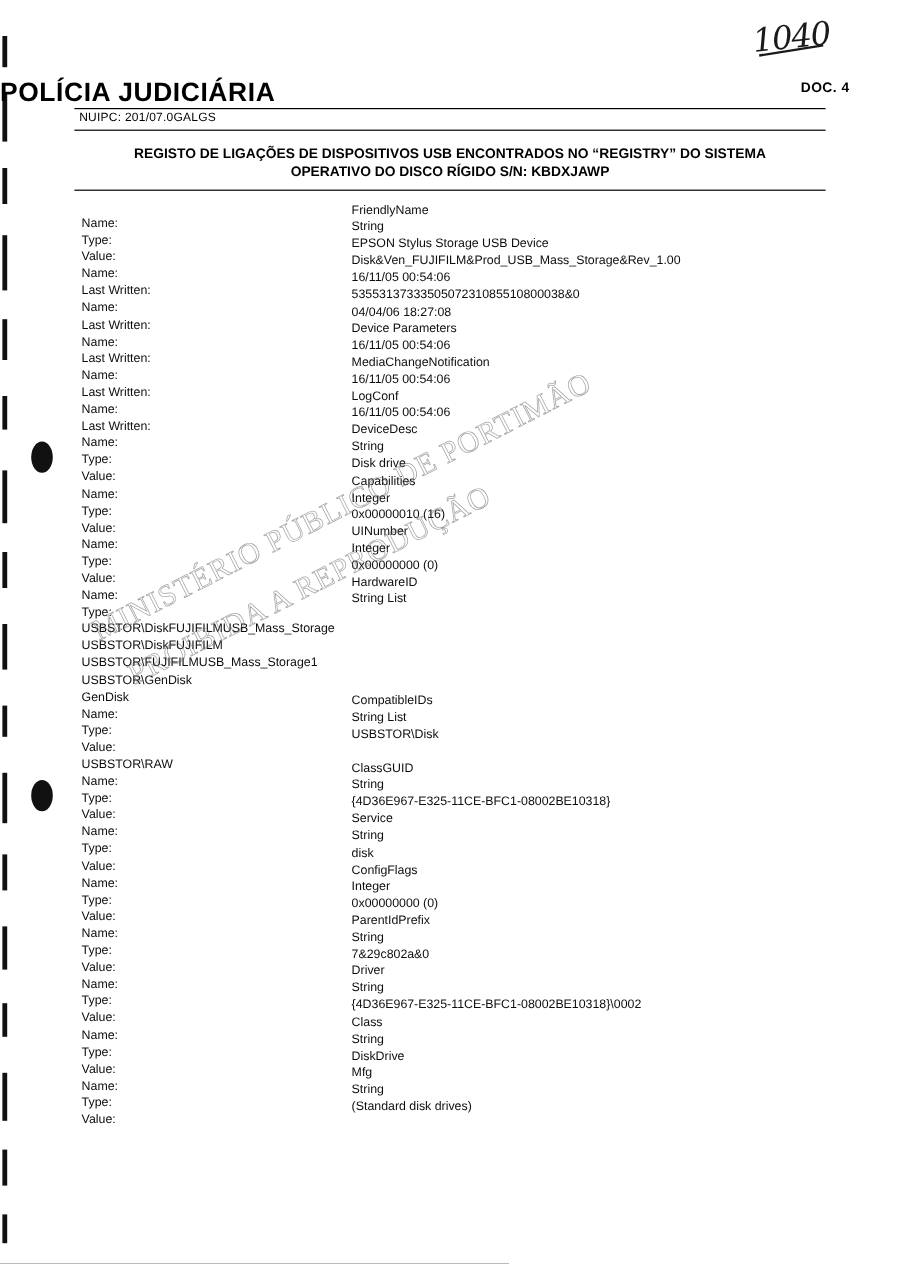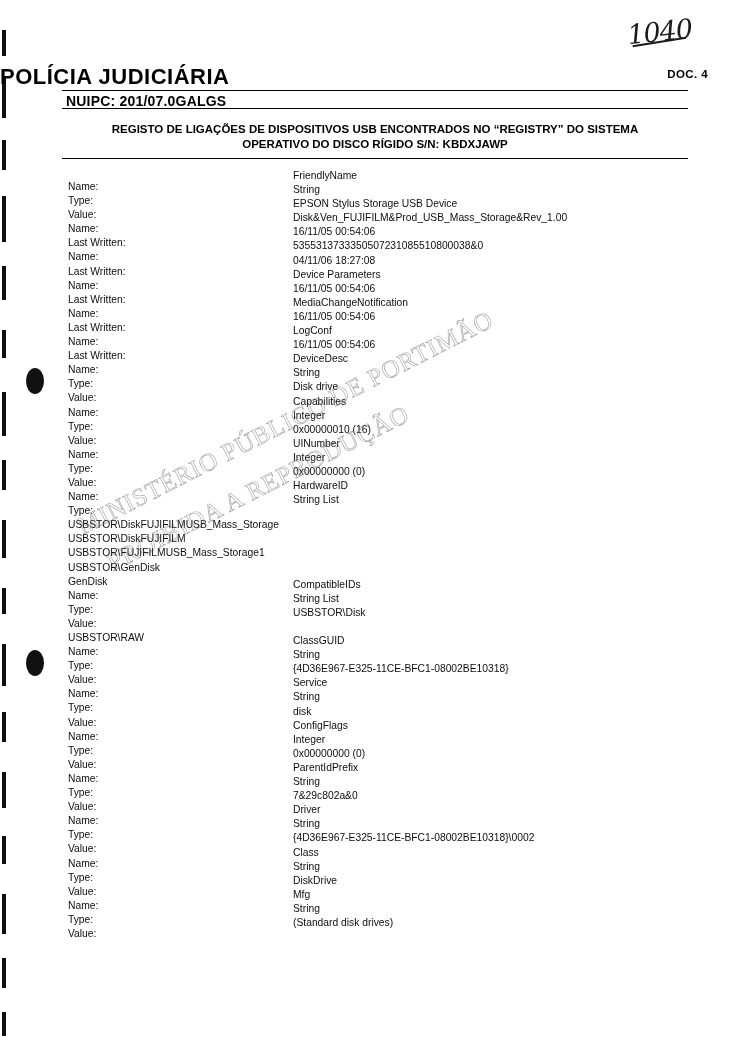--- a/index.html
+++ b/index.html
@@ -89,25 +89,24 @@
   .nuipc-box {
     position: absolute;
     left: 62px;
     top: 90px;
     width: 626px;
     border-top: 1.5px solid #000;
     border-bottom: 1.5px solid #000;
     height: 17px;
   }
   .nuipc-box .nuipc-text {
-    font-size: 14px;
+    font-size: 10px;
     color: #000;
     padding: 2px 0 0 4px;
     letter-spacing: 0.2px;
-    font-weight: bold;
   }
 
   .subtitle {
     position: absolute;
     left: 62px;
     top: 122px;
     width: 626px;
     text-align: center;
     font-size: 11.5px;
     font-weight: bold;
@@ -223,21 +222,21 @@
   </div>
   <div class="rule-under-subtitle"></div>
 
   <div class="listing" id="listing">
       <div class="row"><span class="k">Name:</span><span class="v">FriendlyName</span></div>
       <div class="row"><span class="k">Type:</span><span class="v">String</span></div>
       <div class="row"><span class="k">Value:</span><span class="v">EPSON Stylus Storage USB Device</span></div>
       <div class="row"><span class="k">Name:</span><span class="v">Disk&amp;Ven_FUJIFILM&amp;Prod_USB_Mass_Storage&amp;Rev_1.00</span></div>
       <div class="row"><span class="k">Last Written:</span><span class="v">16/11/05 00:54:06</span></div>
       <div class="row"><span class="k">Name:</span><span class="v">5355313733350507231085510800038&amp;0</span></div>
-      <div class="row"><span class="k">Last Written:</span><span class="v">04/11/06 18:27:08</span></div>
+      <div class="row"><span class="k">Last Written:</span><span class="v">04/04/06 18:27:08</span></div>
       <div class="row"><span class="k">Name:</span><span class="v">Device Parameters</span></div>
       <div class="row"><span class="k">Last Written:</span><span class="v">16/11/05 00:54:06</span></div>
       <div class="row"><span class="k">Name:</span><span class="v">MediaChangeNotification</span></div>
       <div class="row"><span class="k">Last Written:</span><span class="v">16/11/05 00:54:06</span></div>
       <div class="row"><span class="k">Name:</span><span class="v">LogConf</span></div>
       <div class="row"><span class="k">Last Written:</span><span class="v">16/11/05 00:54:06</span></div>
       <div class="row"><span class="k">Name:</span><span class="v">DeviceDesc</span></div>
       <div class="row"><span class="k">Type:</span><span class="v">String</span></div>
       <div class="row"><span class="k">Value:</span><span class="v">Disk drive</span></div>
       <div class="row"><span class="k">Name:</span><span class="v">Capabilities</span></div>

